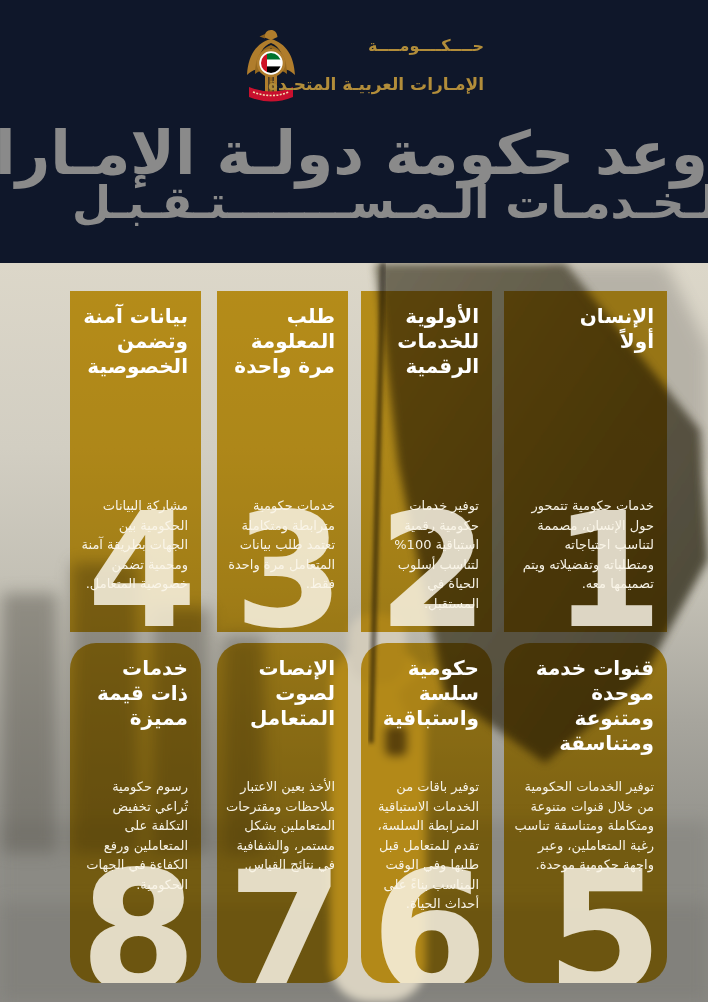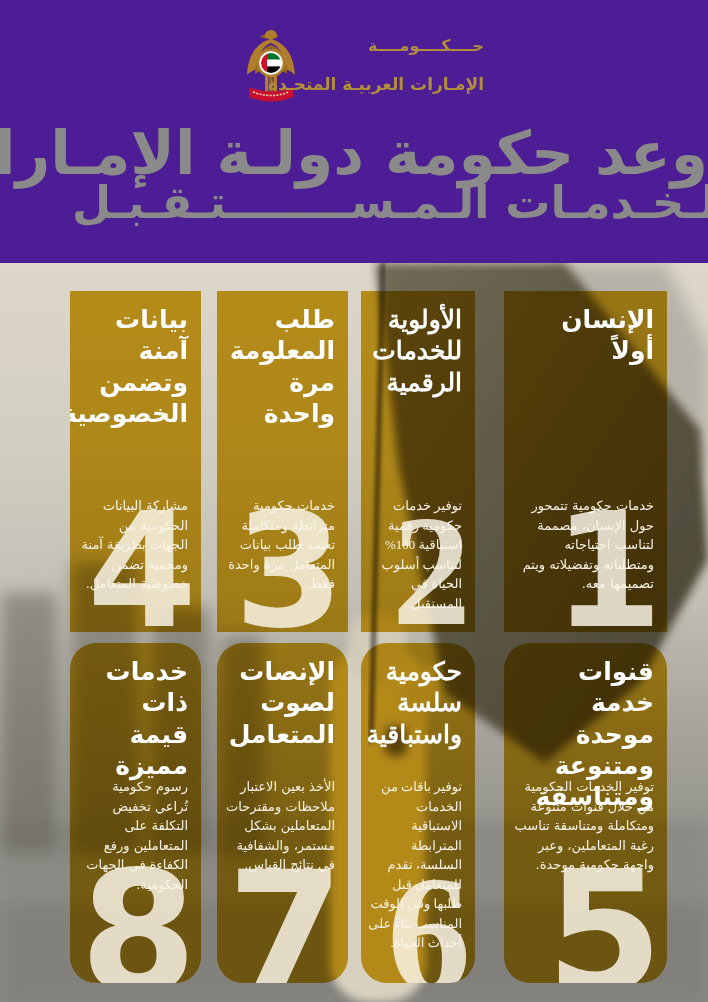--- a/index.html
+++ b/index.html
@@ -1,17 +1,17 @@
 <!DOCTYPE html>
 <html lang="ar"><head>
 <meta charset="utf-8">
 <style>
   * { margin:0; padding:0; box-sizing:border-box; }
   body { background:#ffffff; font-family:"DejaVu Sans", sans-serif; }
-  .poster { position:relative; width:708px; height:1002px; margin:0 auto; background:#4c1d95; overflow:hidden; }
+  .poster { position:relative; width:708px; height:1002px; margin:0 auto; background:#0f172a; overflow:hidden; }
 
   
   .emblem { position:absolute; left:243px; top:27px; width:56px; height:80px; }
   .gov-text { position:absolute; left:308px; top:36px; width:176px; direction:rtl; text-align:right; color:#b28d3a; }
   .gov-line1 { font-size:16px; font-weight:bold; letter-spacing:1px; }
   .gov-line2 { font-size:17px; font-weight:bold; margin-top:19px; white-space:nowrap; }
 
   .main-title { position:absolute; left:0; top:0; width:708px; color:#8a8a8a; direction:rtl; }
   .title-line1 { position:absolute; top:118px; left:0; width:708px; text-align:center; font-size:60px; font-weight:bold; white-space:nowrap; }
   .title-line2 { position:absolute; top:176px; left:72px; font-size:45px; font-weight:bold; white-space:nowrap; }
@@ -21,26 +21,26 @@
            background:linear-gradient(180deg,#dcd7c9 0%, #d2cec2 25%, #c2bfb4 45%, #a7a59d 62%, #93928c 78%, #8a8984 100%); }
   .photo svg { position:absolute; left:0; top:0; }
 
   
   .card { position:absolute; overflow:hidden; }
   .card-bg { position:absolute; inset:0; background:#d2a416; mix-blend-mode:multiply; opacity:0.96; }
   .row1 { top:291px; height:341px; }
   .row2 { top:643px; height:340px;border-radius:26px; }
   .colA { left:70px;  width:131px; }
   .colB { left:217px; width:131px; }
-  .colC { left:361px; width:114px;font-family:Liberation Serif, serif; }
+  .colC { left:361px; width:131px; }
   .colD { left:504px; width:163px; }
 
   .card-content { position:relative; height:100%; direction:rtl; }
   .card-title { padding:13px 13px 0 8px; text-align:right; color:#ffffff; font-weight:bold;
-                font-size:25px; line-height:1.25; white-space:pre-line; }
+                font-size:20px; line-height:1.25; white-space:pre-line; }
   .card-desc { position:absolute; right:13px; left:7px; text-align:right; color:#f6f2e6;
                font-size:13px; line-height:1.5; }
   .row1 .card-desc { top:205px; }
   .row2 .card-desc { top:134px;text-align:right; }
   .card-num { position:absolute; right:4px; line-height:1; font-weight:bold;
               color:rgba(250,245,232,0.84); }
   .row1 .card-num { font-size:158px; bottom:-18px; }
   .row2 .card-num { font-size:168px; bottom:-34px; }
 </style>
 </head>

